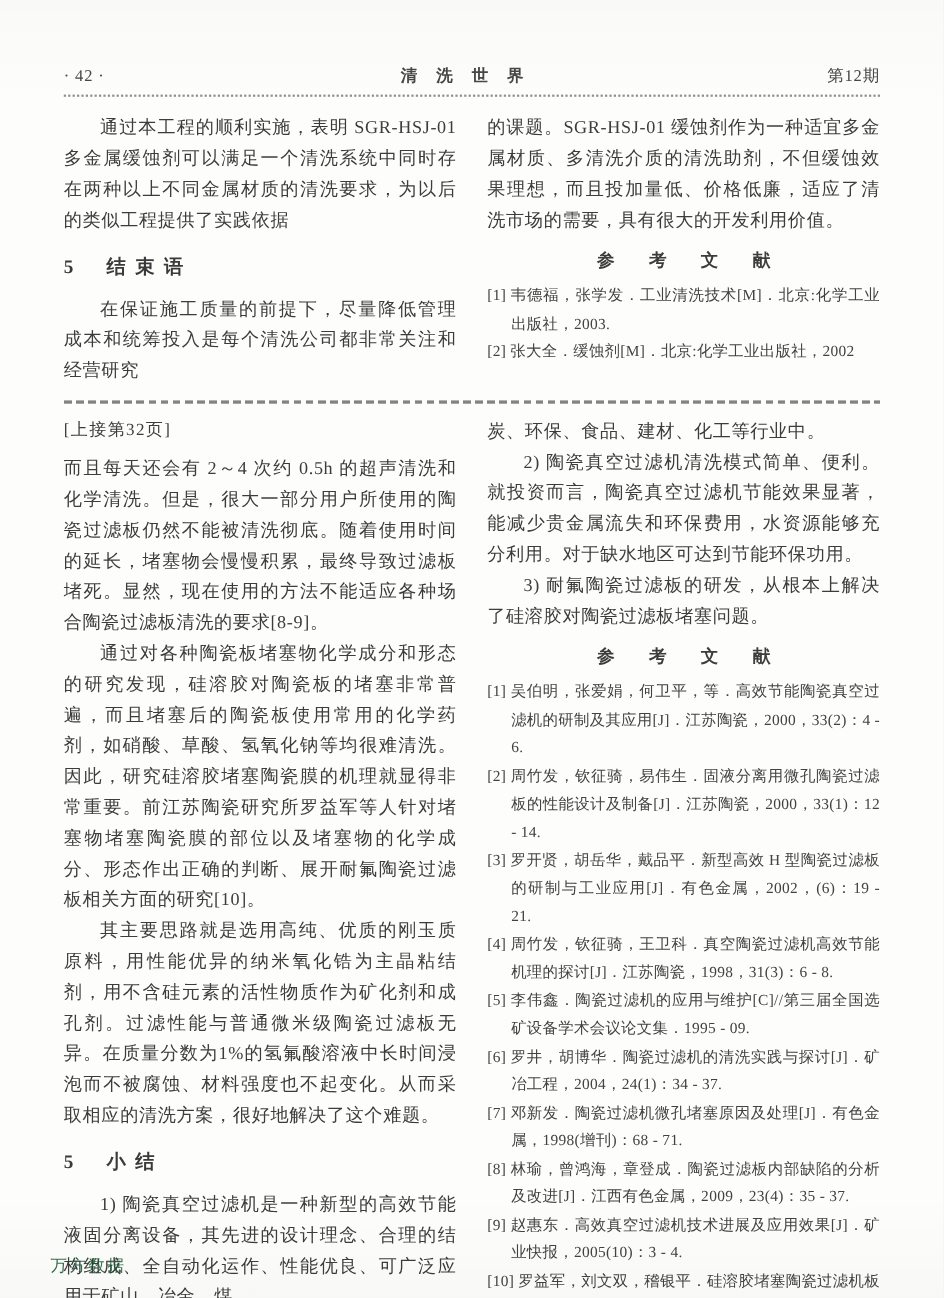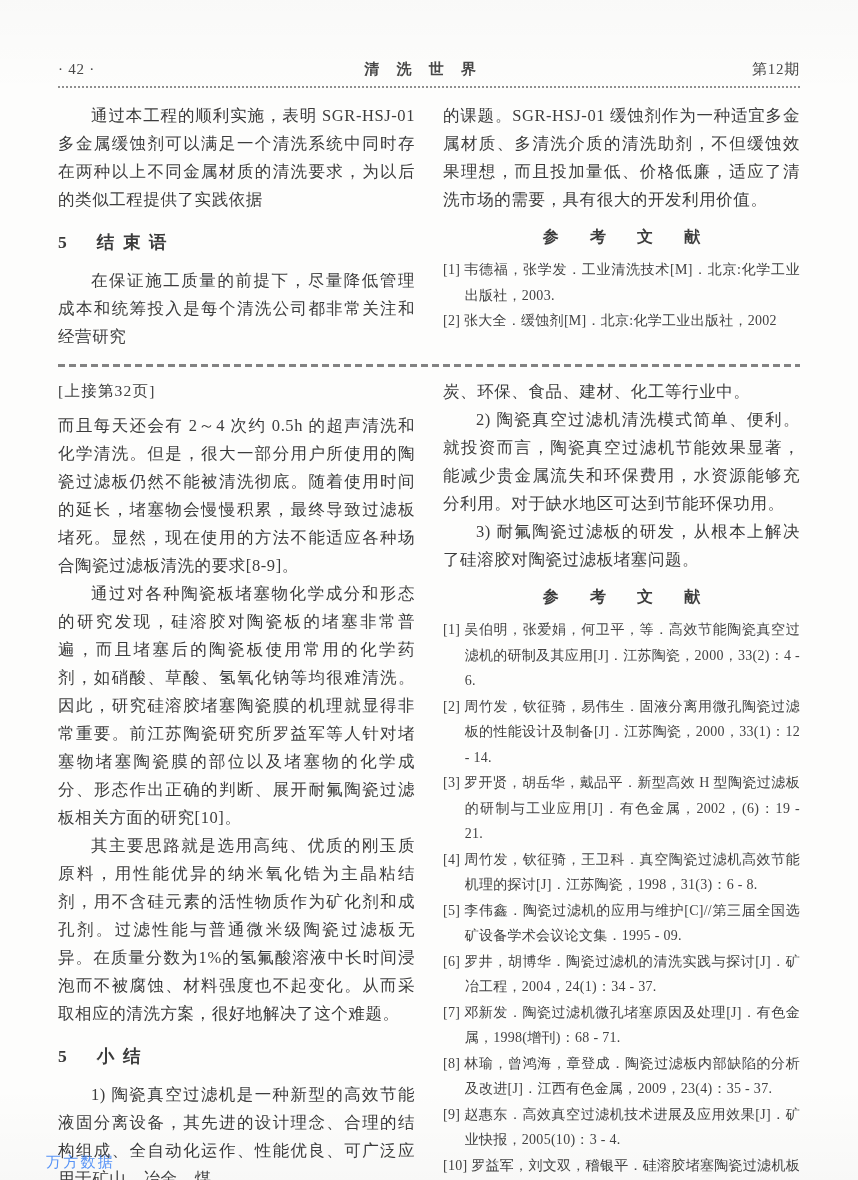--- a/index.html
+++ b/index.html
@@ -63,22 +63,22 @@
     margin:13px 0 11px 0; height:3px;
     background:repeating-linear-gradient(90deg,#5a5a5a 0 7px, transparent 7px 11px);
     opacity:0.75;
   }
 
   .continued-note {
     margin:0 0 8px 0; font-size:15.5px; letter-spacing:0.08em; line-height:26px;
   }
 
   .watermark {
-    position:absolute; left:46px; bottom:8px;
-    font-size:15px; color:#3b82f6; letter-spacing:0.15em; opacity:0.85;
+    position:absolute; left:46px; bottom:20px;
+    font-size:15px; color:#14532d; letter-spacing:0.15em; opacity:0.85;
   }
 </style>
 </head>
 <body>
 
 <div class="page">
   <div class="scan-tint"></div>
 
   <div class="content">
 

